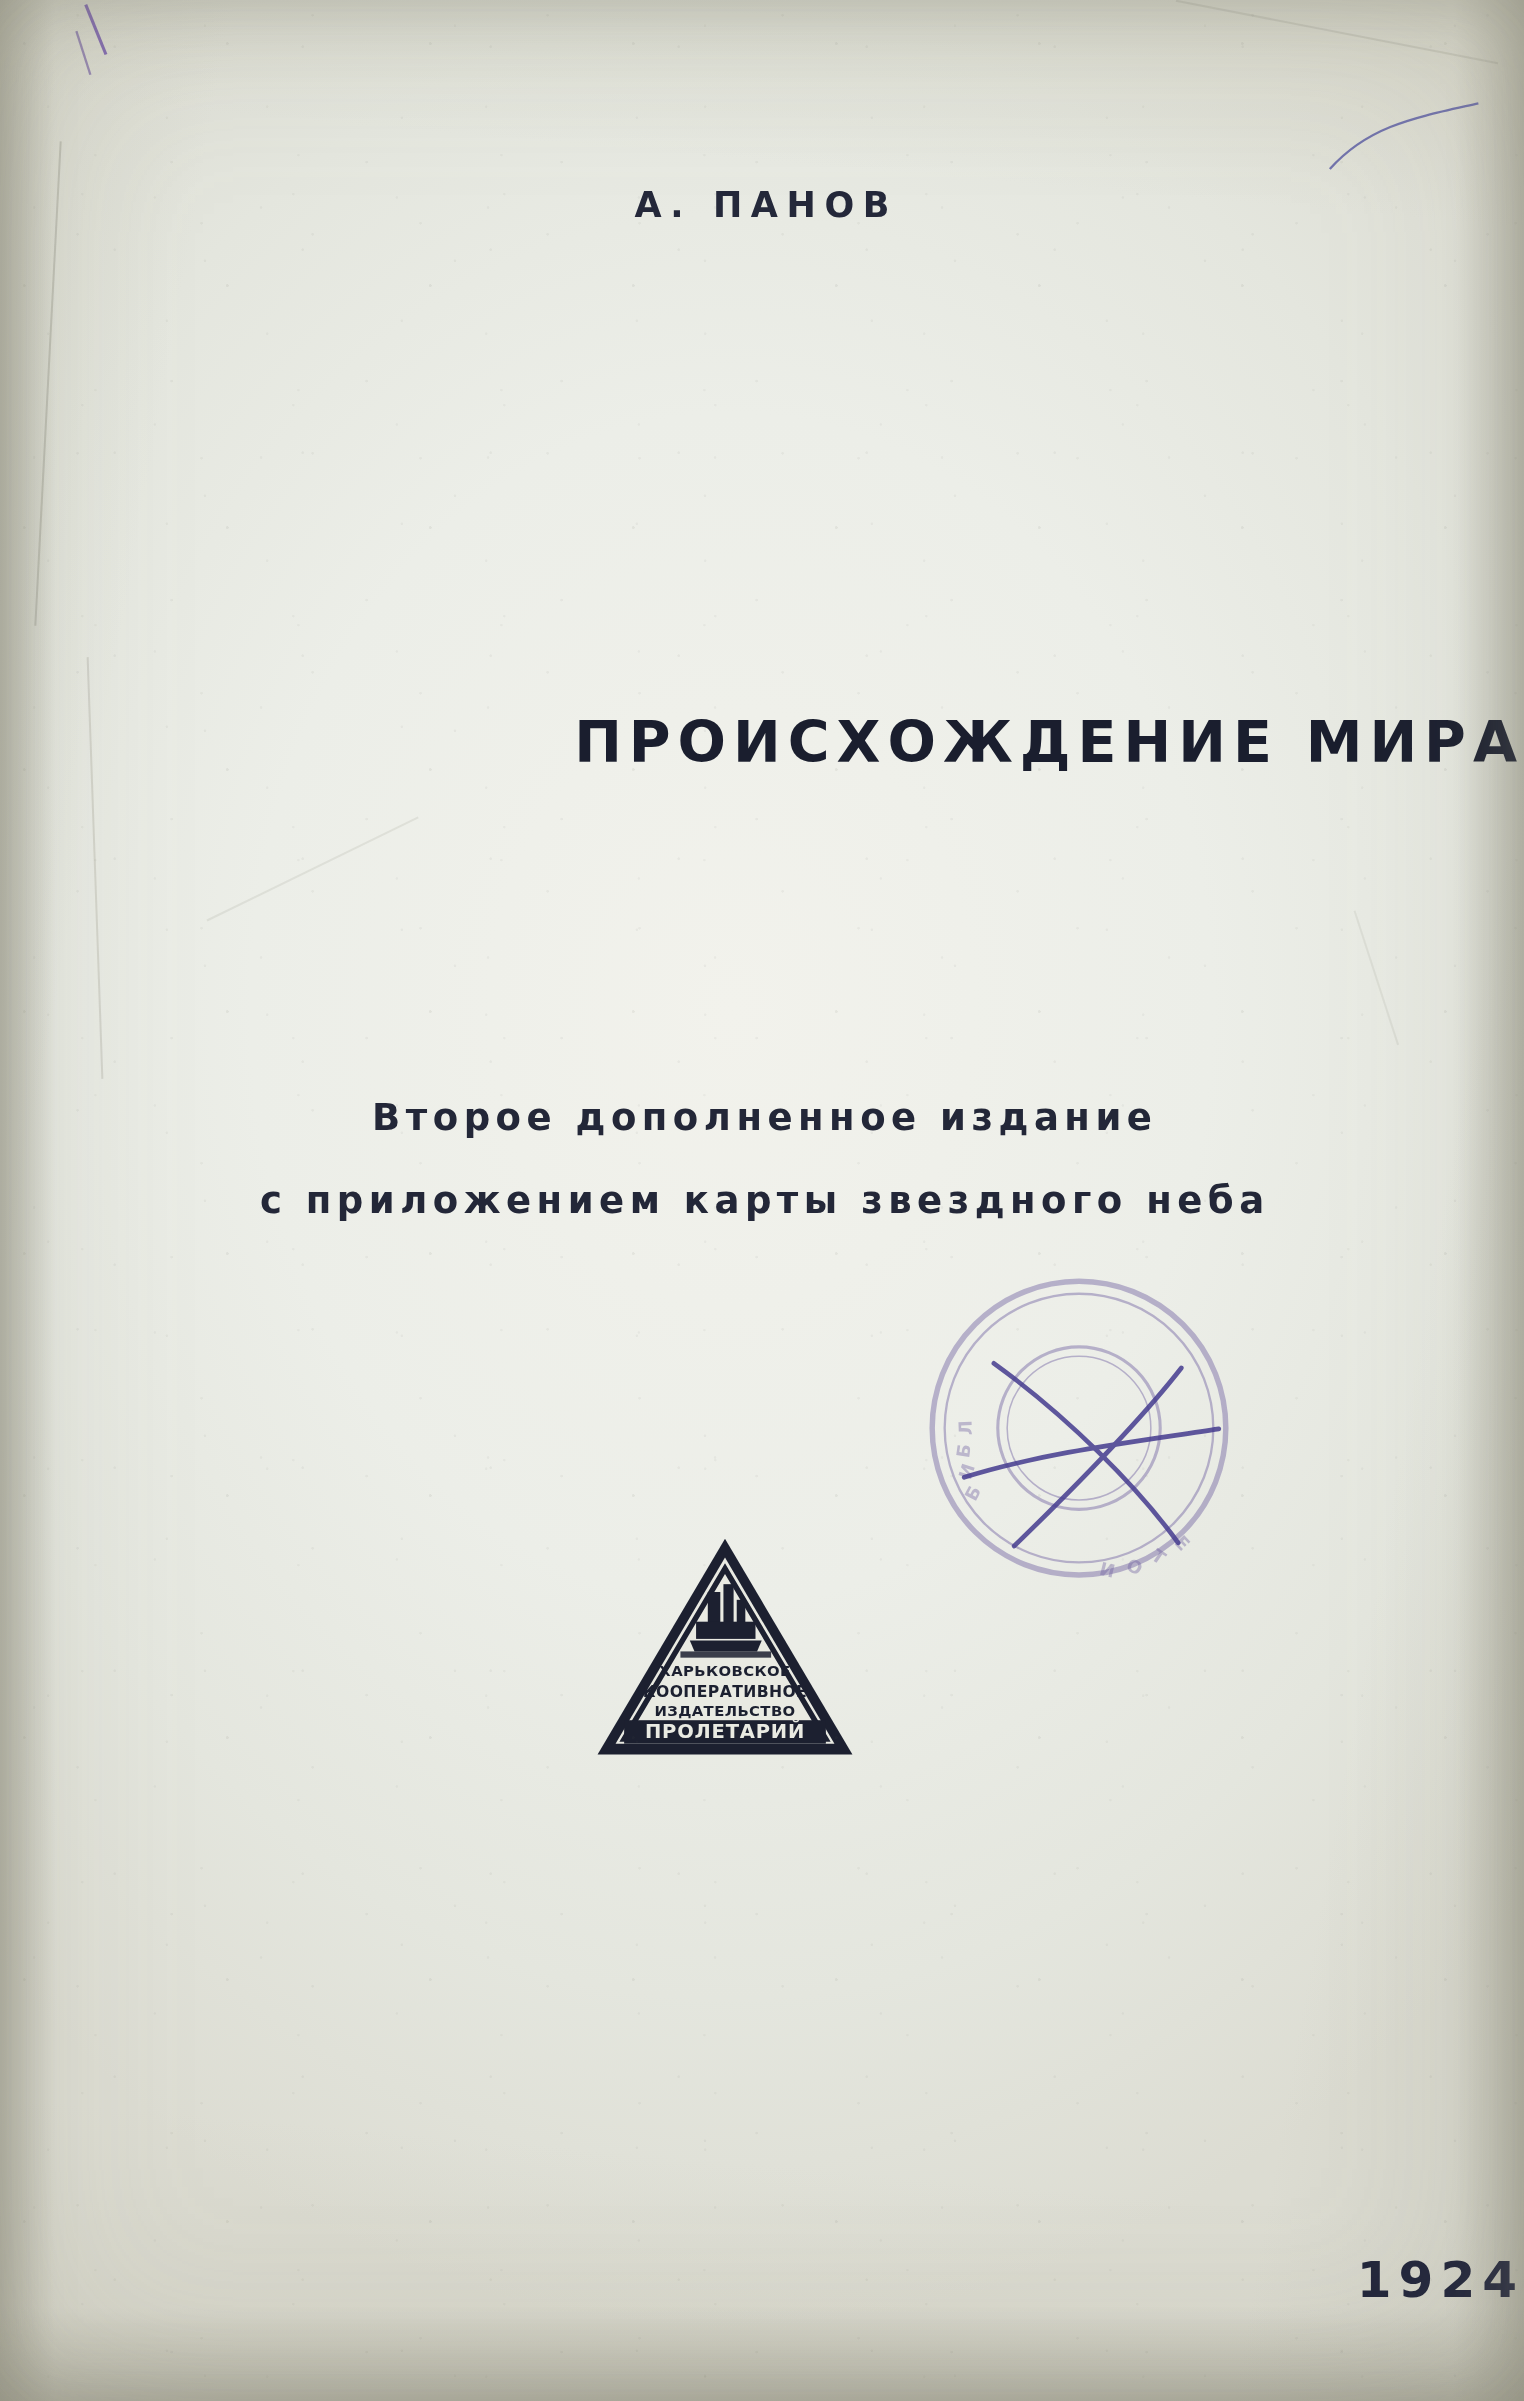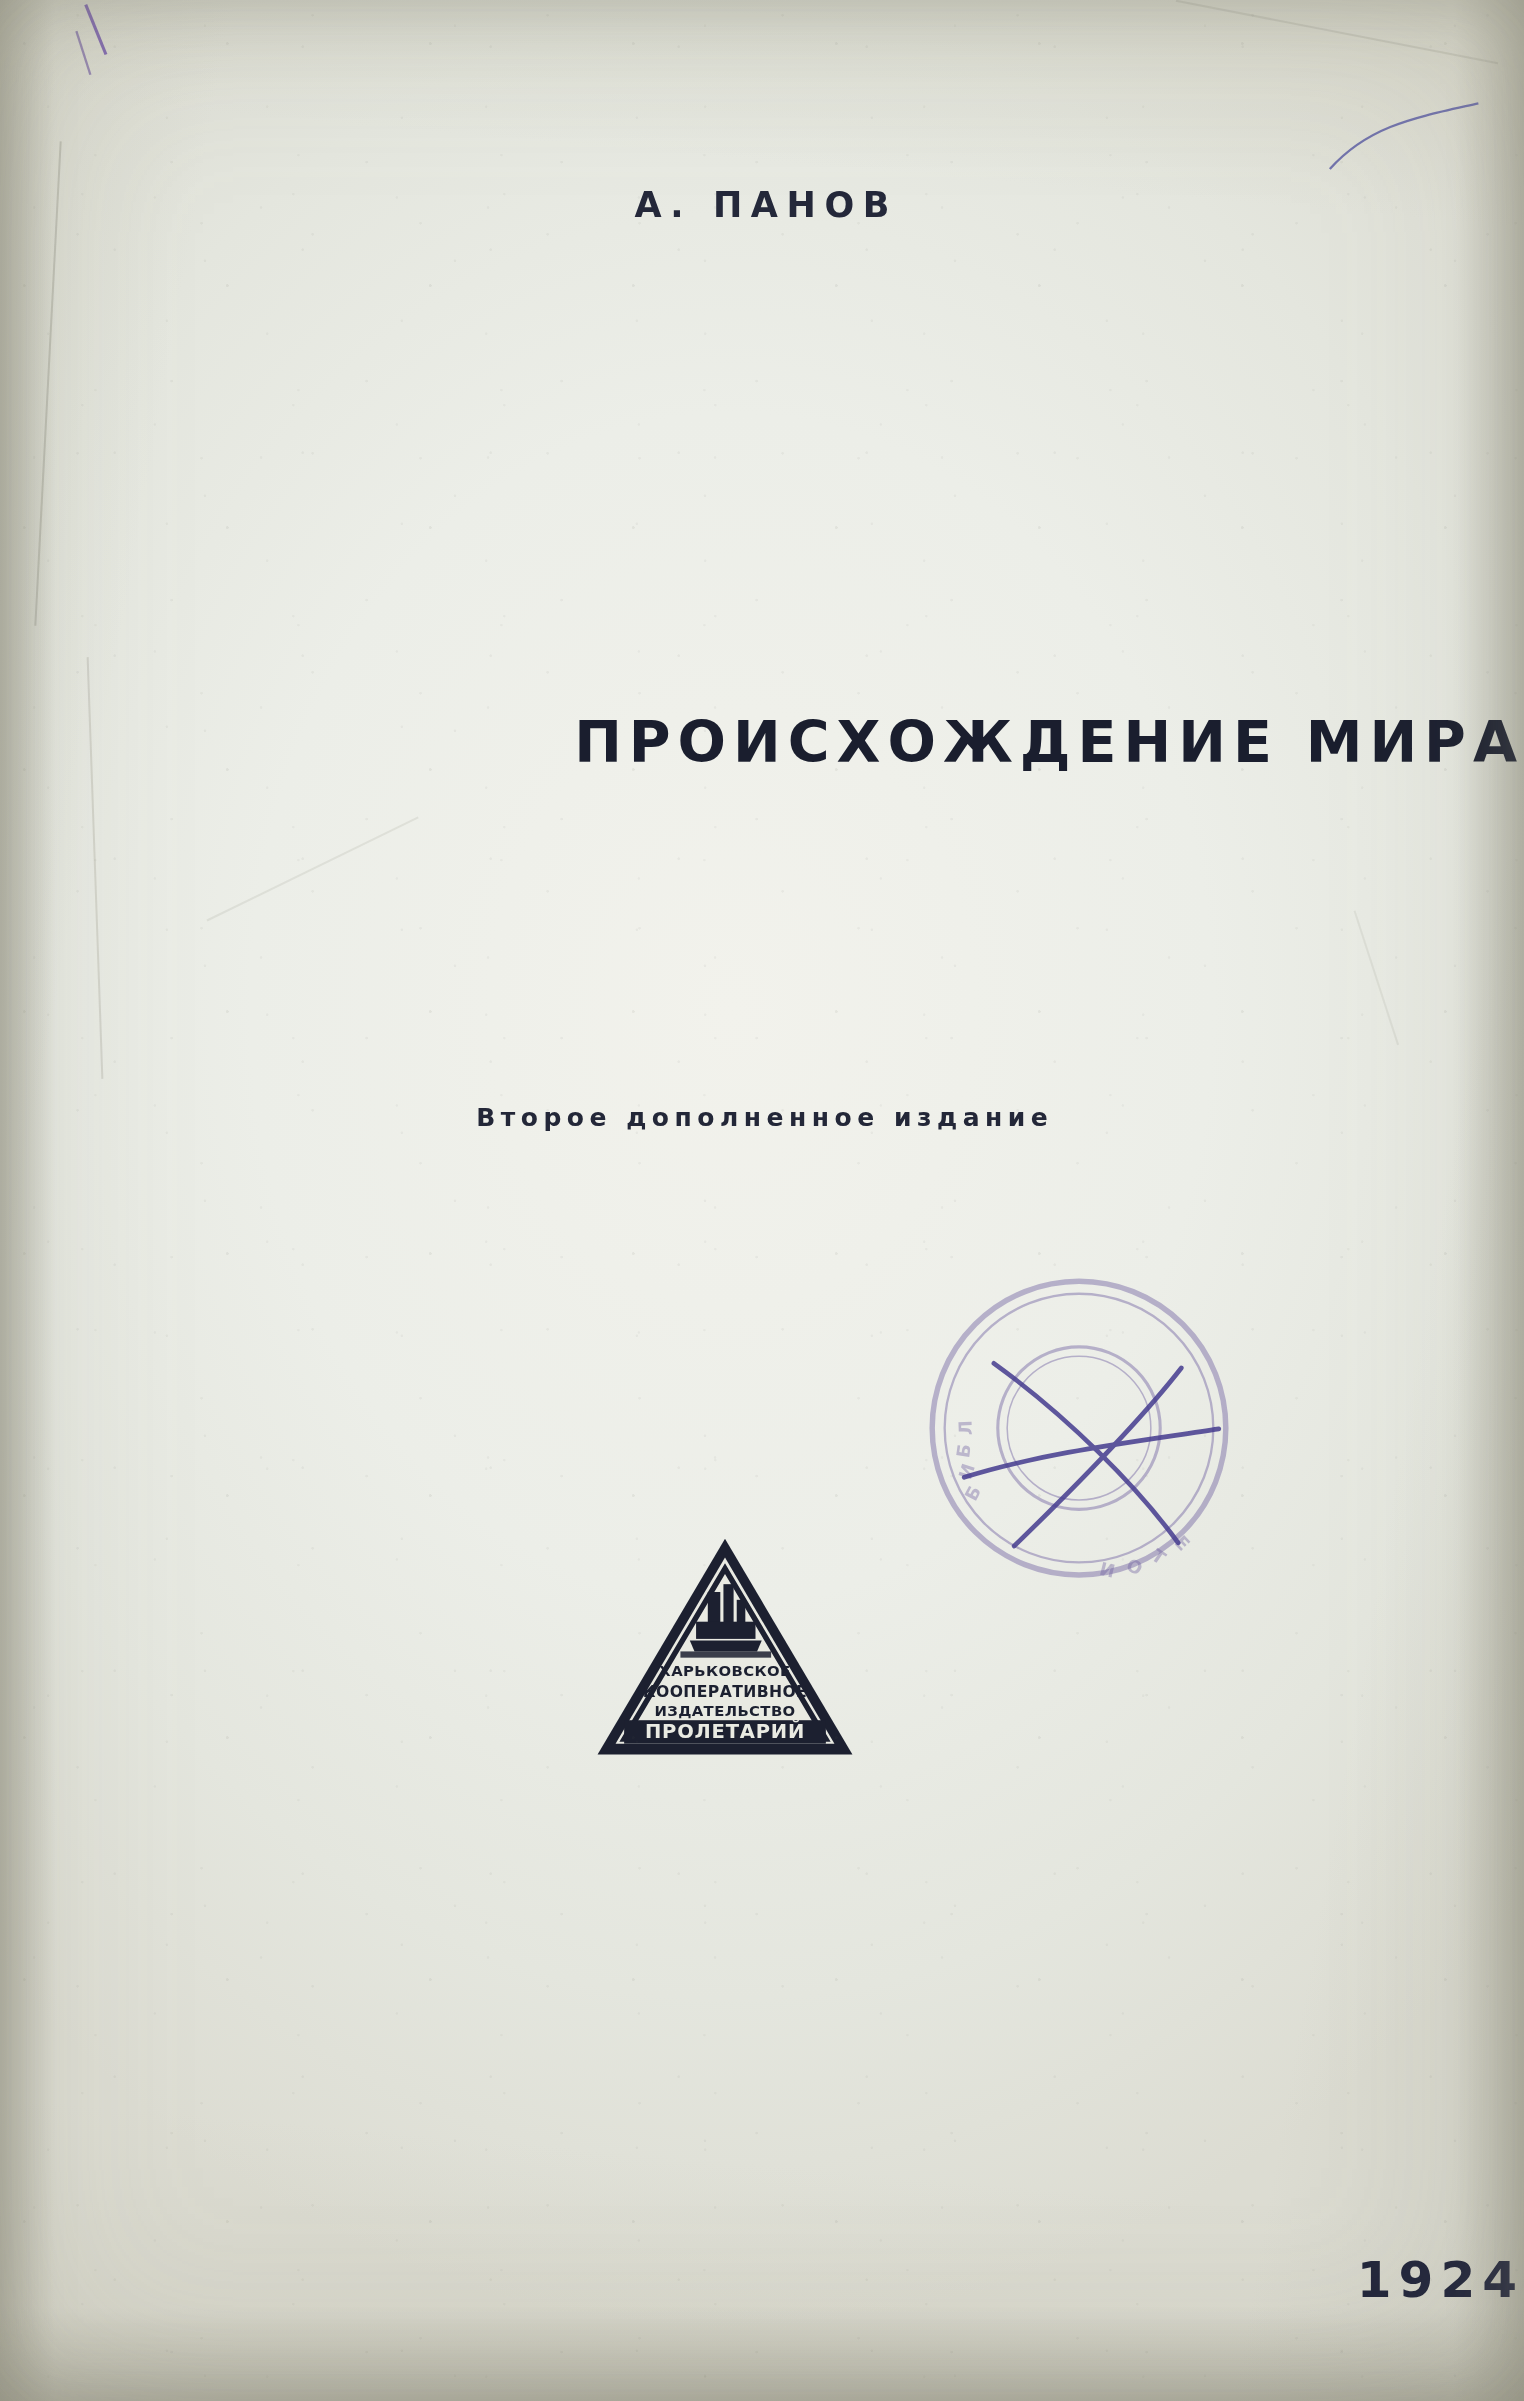--- a/index.html
+++ b/index.html
@@ -108,21 +108,21 @@
     white-space: nowrap;
   }
   .subtitle {
     position: absolute;
     top: 1076px;
     left: 0; right: 0;
     text-align: center;
     color: #232738;
   }
   .subtitle .line {
-    font-size: 25px;
+    font-size: 37px;
     letter-spacing: 5.5px;
     line-height: 83px;
     text-indent: 5.5px;
     white-space: nowrap;
     font-weight: 600;
   }
   .year {
     position: absolute;
     top: 2215px;
     left: 0; right: 0;
@@ -187,20 +187,21 @@
   </svg>
 
   <div class="author">А. ПАНОВ</div>
 
   <div class="title">
     <div class="line">ПРОИСХОЖДЕНИЕ МИРА</div>
   </div>
 
   <div class="subtitle">
     <div class="line">Второе дополненное издание</div>
+    <div class="line">с приложением карты звездного неба</div>
   </div>
 
   <div class="stamp">
     <svg width="352" height="328" viewBox="0 0 450 420">
       <g opacity="0.42" stroke="#6a5a9e" fill="none">
         <circle cx="225" cy="205" r="188" stroke-width="7"></circle>
         <circle cx="225" cy="205" r="172" stroke-width="3"></circle>
         <circle cx="225" cy="205" r="104" stroke-width="4"></circle>
         <circle cx="225" cy="205" r="92" stroke-width="2"></circle>
       </g>

